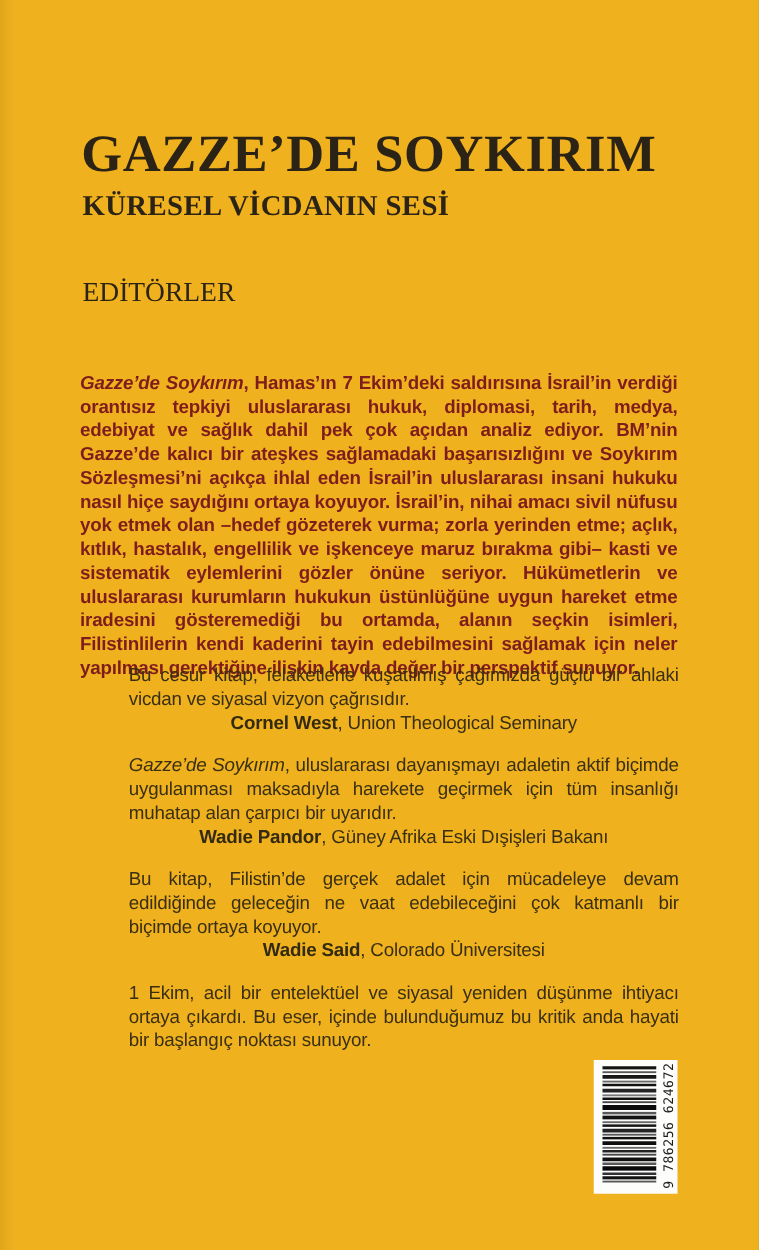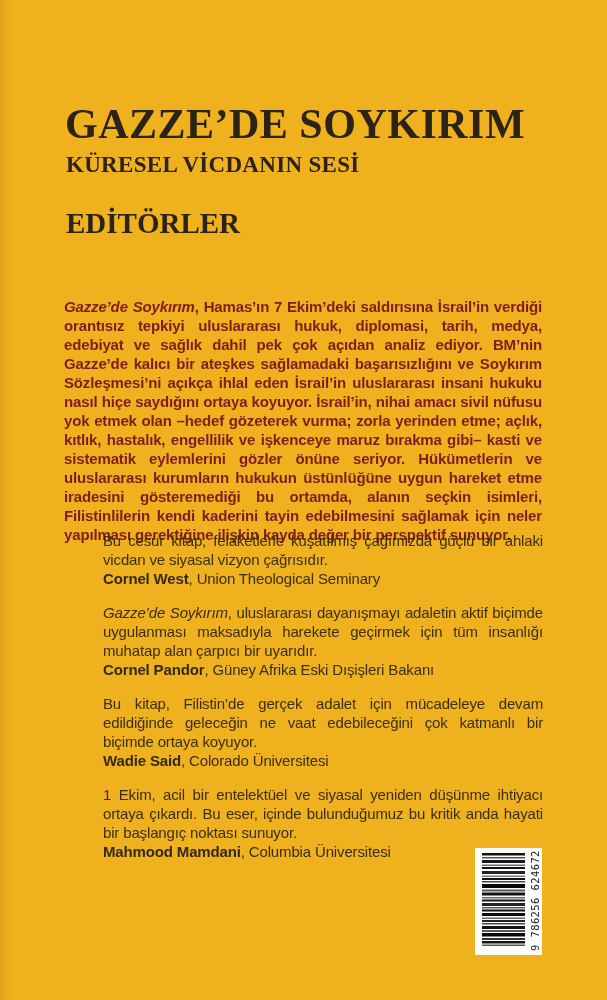--- a/index.html
+++ b/index.html
@@ -27,22 +27,22 @@
     left: 65px; top: 102px;
     font-size: 42px; line-height: 1.05; font-weight: 600;
     letter-spacing: 0.5px; white-space: nowrap;
   }
   .book-subtitle {
     left: 66px; top: 153px;
     font-size: 23px; line-height: 1.05; font-weight: 600;
     letter-spacing: 0.3px; white-space: nowrap;
   }
   .editors-label {
-    left: 66px; top: 208px;
-    font-size: 29px; line-height: 1.05; font-weight: 700;
+    left: 66px; top: 222px;
+    font-size: 22px; line-height: 1.05; font-weight: 400;
     white-space: nowrap;
   }
   .editors-names {
     left: 66px; top: 241px;
     font-size: 22px; line-height: 1.05; font-weight: 600;
     letter-spacing: 0.2px; white-space: nowrap;
   }
 
   .synopsis {
     left: 64px; top: 297px; width: 478px;
@@ -58,21 +58,21 @@
     left: 103px; top: 531px; width: 440px;
     color: #3a2f12;
   }
   .quote { margin: 0 0 15px 0; }
   .quote p {
     margin: 0;
     font-size: 15px; line-height: 19px;
     letter-spacing: -0.15px;
     text-align: justify;
   }
-  .quote p.quote-attr { text-align: left; }
+  .quote p.quote-attr { text-align: center; }
   .quote strong { font-weight: bold; color: #332a10; }
 
   .barcode-box {
     position: absolute;
     left: 475px; top: 848px;
     width: 67px; height: 107px;
     background: #fdfdfb;
   }
   .barcode-box svg { display: block; width: 67px; height: 107px; }
 </style>
@@ -89,31 +89,30 @@
 
   <div class="abs quotes">
 
     <div class="quote">
       <p class="quote-text"><span class="it"></span><span>Bu cesur kitap, felaketlerle kuşatılmış çağımızda güçlü bir ahlaki vicdan ve siyasal vizyon çağrısıdır.</span></p>
       <p class="quote-attr"><strong>Cornel West</strong><span>, Union Theological Seminary</span></p>
     </div>
 
     <div class="quote">
       <p class="quote-text"><span class="it">Gazze’de Soykırım</span><span>, uluslararası dayanışmayı adaletin aktif biçimde uygulanması maksadıyla harekete geçirmek için tüm insanlığı muhatap alan çarpıcı bir uyarıdır.</span></p>
-      <p class="quote-attr"><strong>Cornel Pandor</strong><span>, Güney Afrika Eski Dışişleri Bakanı</span></p>
+      <p class="quote-attr"><strong>Wadie Pandor</strong><span>, Güney Afrika Eski Dışişleri Bakanı</span></p>
     </div>
 
     <div class="quote">
       <p class="quote-text"><span class="it"></span><span>Bu kitap, Filistin’de gerçek adalet için mücadeleye devam edildiğinde geleceğin ne vaat edebileceğini çok katmanlı bir biçimde ortaya koyuyor.</span></p>
       <p class="quote-attr"><strong>Wadie Said</strong><span>, Colorado Üniversitesi</span></p>
     </div>
 
     <div class="quote">
       <p class="quote-text"><span class="it"></span><span>1 Ekim, acil bir entelektüel ve siyasal yeniden düşünme ihtiyacı ortaya çıkardı. Bu eser, içinde bulunduğumuz bu kritik anda hayati bir başlangıç noktası sunuyor.</span></p>
-      <p class="quote-attr"><strong>Mahmood Mamdani</strong><span>, Columbia Üniversitesi</span></p>
     </div>
 
   </div>
 
   <div class="barcode-box">
     <svg viewBox="0 0 67 107" xmlns="http://www.w3.org/2000/svg">
       <g>
         <rect x="7" y="5" width="43" height="2.5" fill="#141414"></rect>
         <rect x="7" y="9" width="43" height="1.5" fill="#585858"></rect>
         <rect x="7" y="12" width="43" height="3" fill="#171717"></rect>

